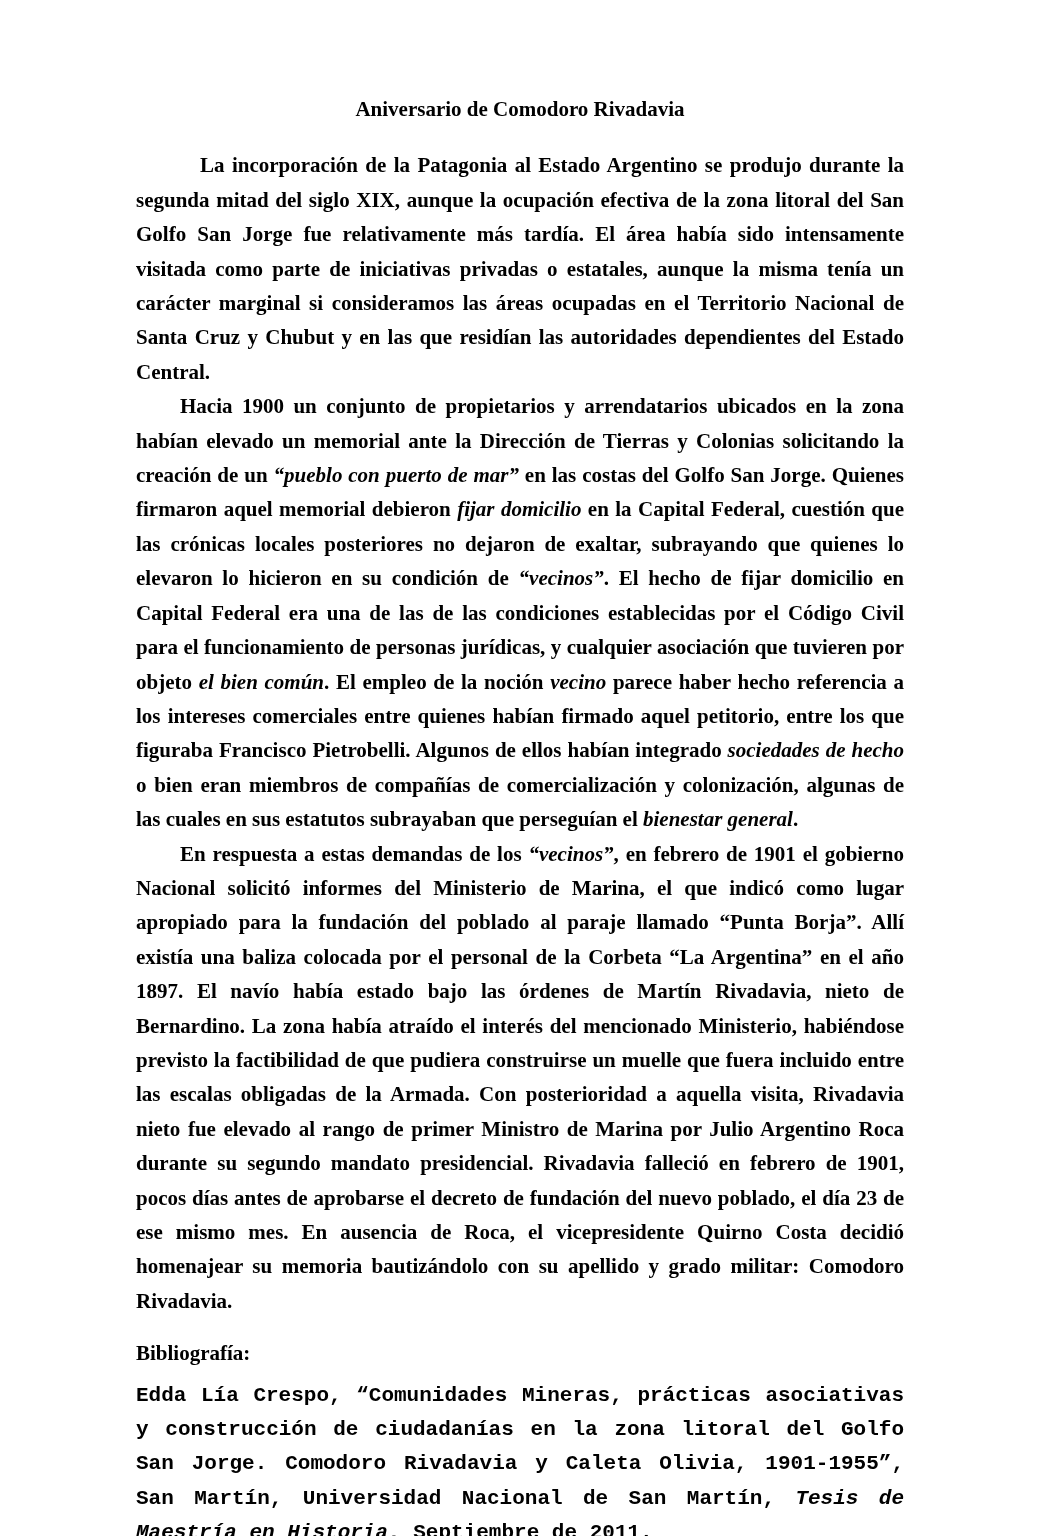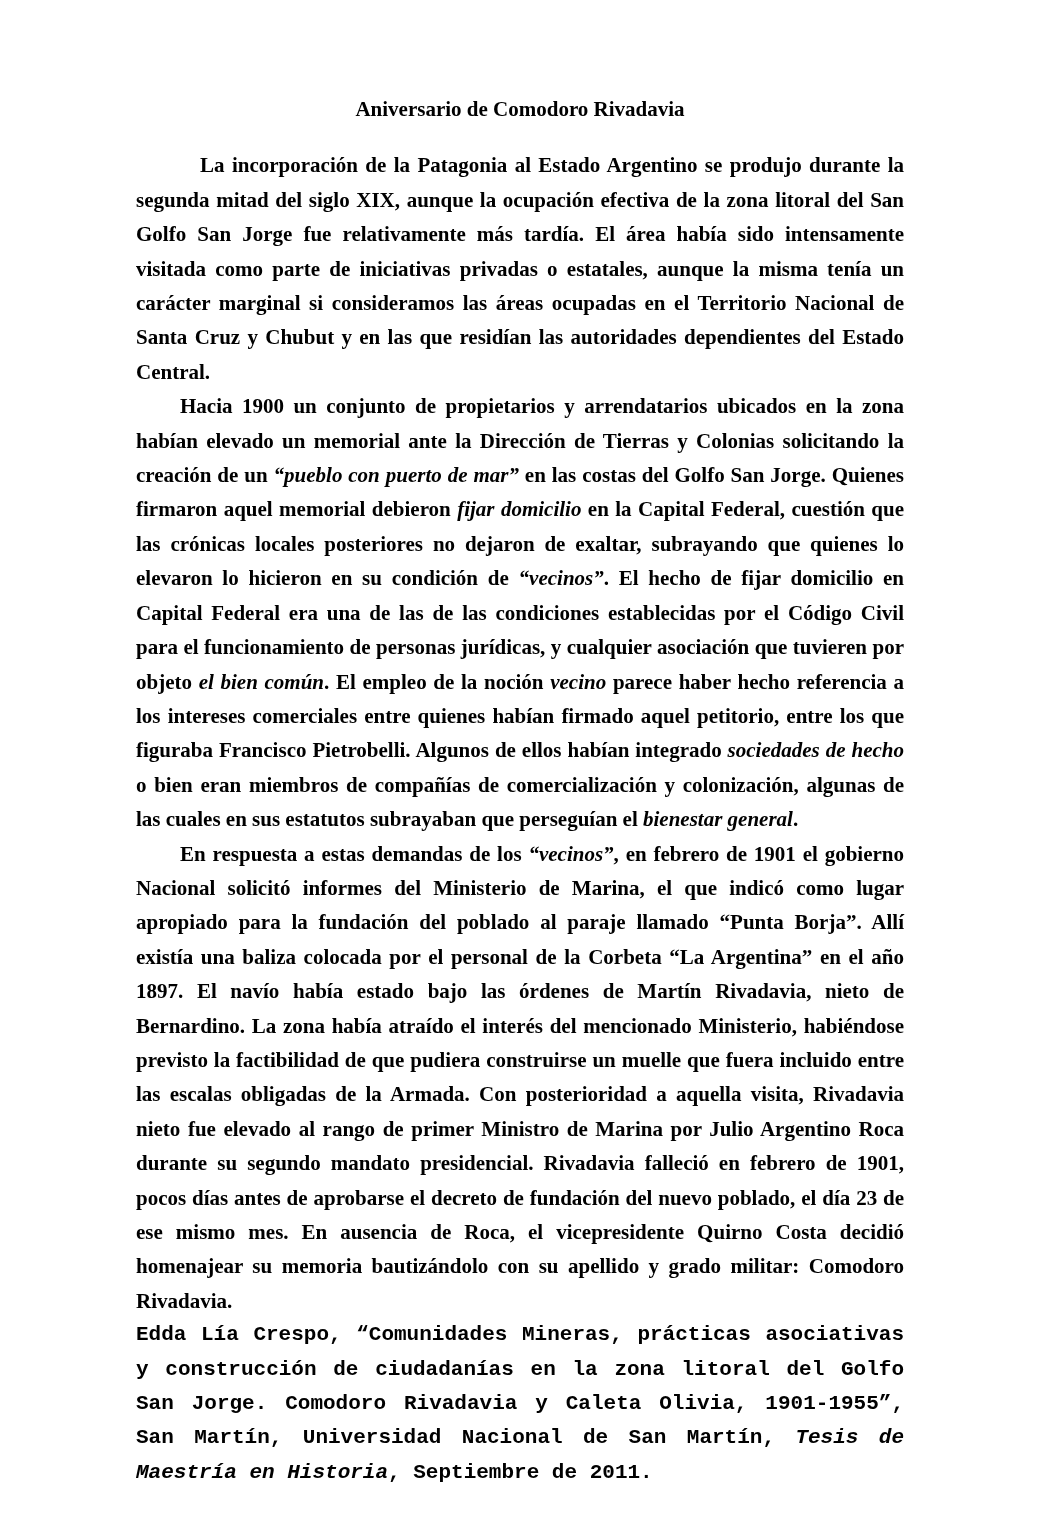--- a/index.html
+++ b/index.html
@@ -43,15 +43,16 @@
 
 <div class="page">
   <h1 class="title">Aniversario de Comodoro Rivadavia</h1>
 
   <p class="par indent-lg"><span>La incorporación de la Patagonia al Estado Argentino se produjo durante la segunda mitad del siglo XIX, aunque la ocupación efectiva de la zona litoral del San Golfo San Jorge fue relativamente más tardía. El área había sido intensamente visitada como parte de iniciativas privadas o estatales, aunque la misma tenía un carácter marginal si consideramos las áreas ocupadas en el Territorio Nacional de Santa Cruz y Chubut y en las que residían las autoridades dependientes del Estado Central.</span></p>
 
   <p class="par indent-sm"><span>Hacia 1900 un conjunto de propietarios y arrendatarios ubicados en la zona habían elevado un memorial ante la Dirección de Tierras y Colonias solicitando la creación de un </span><span style="font-style: italic;">“pueblo con puerto de mar”</span><span> en las costas del Golfo San Jorge. Quienes firmaron aquel memorial debieron </span><span style="font-style: italic;">fijar domicilio</span><span> en la Capital Federal, cuestión que las crónicas locales posteriores no dejaron de exaltar, subrayando que quienes lo elevaron lo hicieron en su condición de </span><span style="font-style: italic;">“vecinos”</span><span>. El hecho de fijar domicilio en Capital Federal era una de las de las condiciones establecidas por el Código Civil para el funcionamiento de personas jurídicas, y cualquier asociación que tuvieren por objeto </span><span style="font-style: italic;">el bien común</span><span>. El empleo de la noción </span><span style="font-style: italic;">vecino</span><span> parece haber hecho referencia a los intereses comerciales entre quienes habían firmado aquel petitorio, entre los que figuraba Francisco Pietrobelli. Algunos de ellos habían integrado </span><span style="font-style: italic;">sociedades de hecho</span><span> o bien eran miembros de compañías de comercialización y colonización, algunas de las cuales en sus estatutos subrayaban que perseguían el </span><span style="font-style: italic;">bienestar general</span><span>.</span></p>
 
   <p class="par indent-sm"><span>En respuesta a estas demandas de los </span><span style="font-style: italic;">“vecinos”</span><span>, en febrero de 1901 el gobierno Nacional solicitó informes del Ministerio de Marina, el que indicó como lugar apropiado para la fundación del poblado al paraje llamado “Punta Borja”. Allí existía una baliza colocada por el personal de la Corbeta “La Argentina” en el año 1897. El navío había estado bajo las órdenes de Martín Rivadavia, nieto de Bernardino. La zona había atraído el interés del mencionado Ministerio, habiéndose previsto la factibilidad de que pudiera construirse un muelle que fuera incluido entre las escalas obligadas de la Armada. Con posterioridad a aquella visita, Rivadavia nieto fue elevado al rango de primer Ministro de Marina por Julio Argentino Roca durante su segundo mandato presidencial. Rivadavia falleció en febrero de 1901, pocos días antes de aprobarse el decreto de fundación del nuevo poblado, el día 23 de ese mismo mes. En ausencia de Roca, el vicepresidente Quirno Costa decidió homenajear su memoria bautizándolo con su apellido y grado militar: Comodoro Rivadavia.</span></p>
 
+  <h2 class="bib-heading">Bibliografía:</h2>
 
   <p class="par bib-entry"><span style="font-weight: bold;">Edda Lía Crespo, “Comunidades Mineras, prácticas asociativas y construcción de ciudadanías en la zona litoral del Golfo San Jorge. Comodoro Rivadavia y Caleta Olivia, 1901-1955”, San Martín, Universidad Nacional de San Martín, </span><span style="font-style: italic; font-weight: bold;">Tesis de Maestría en Historia</span><span style="font-weight: bold;">, Septiembre de 2011.</span></p>
 </div>
 
 </body></html>

